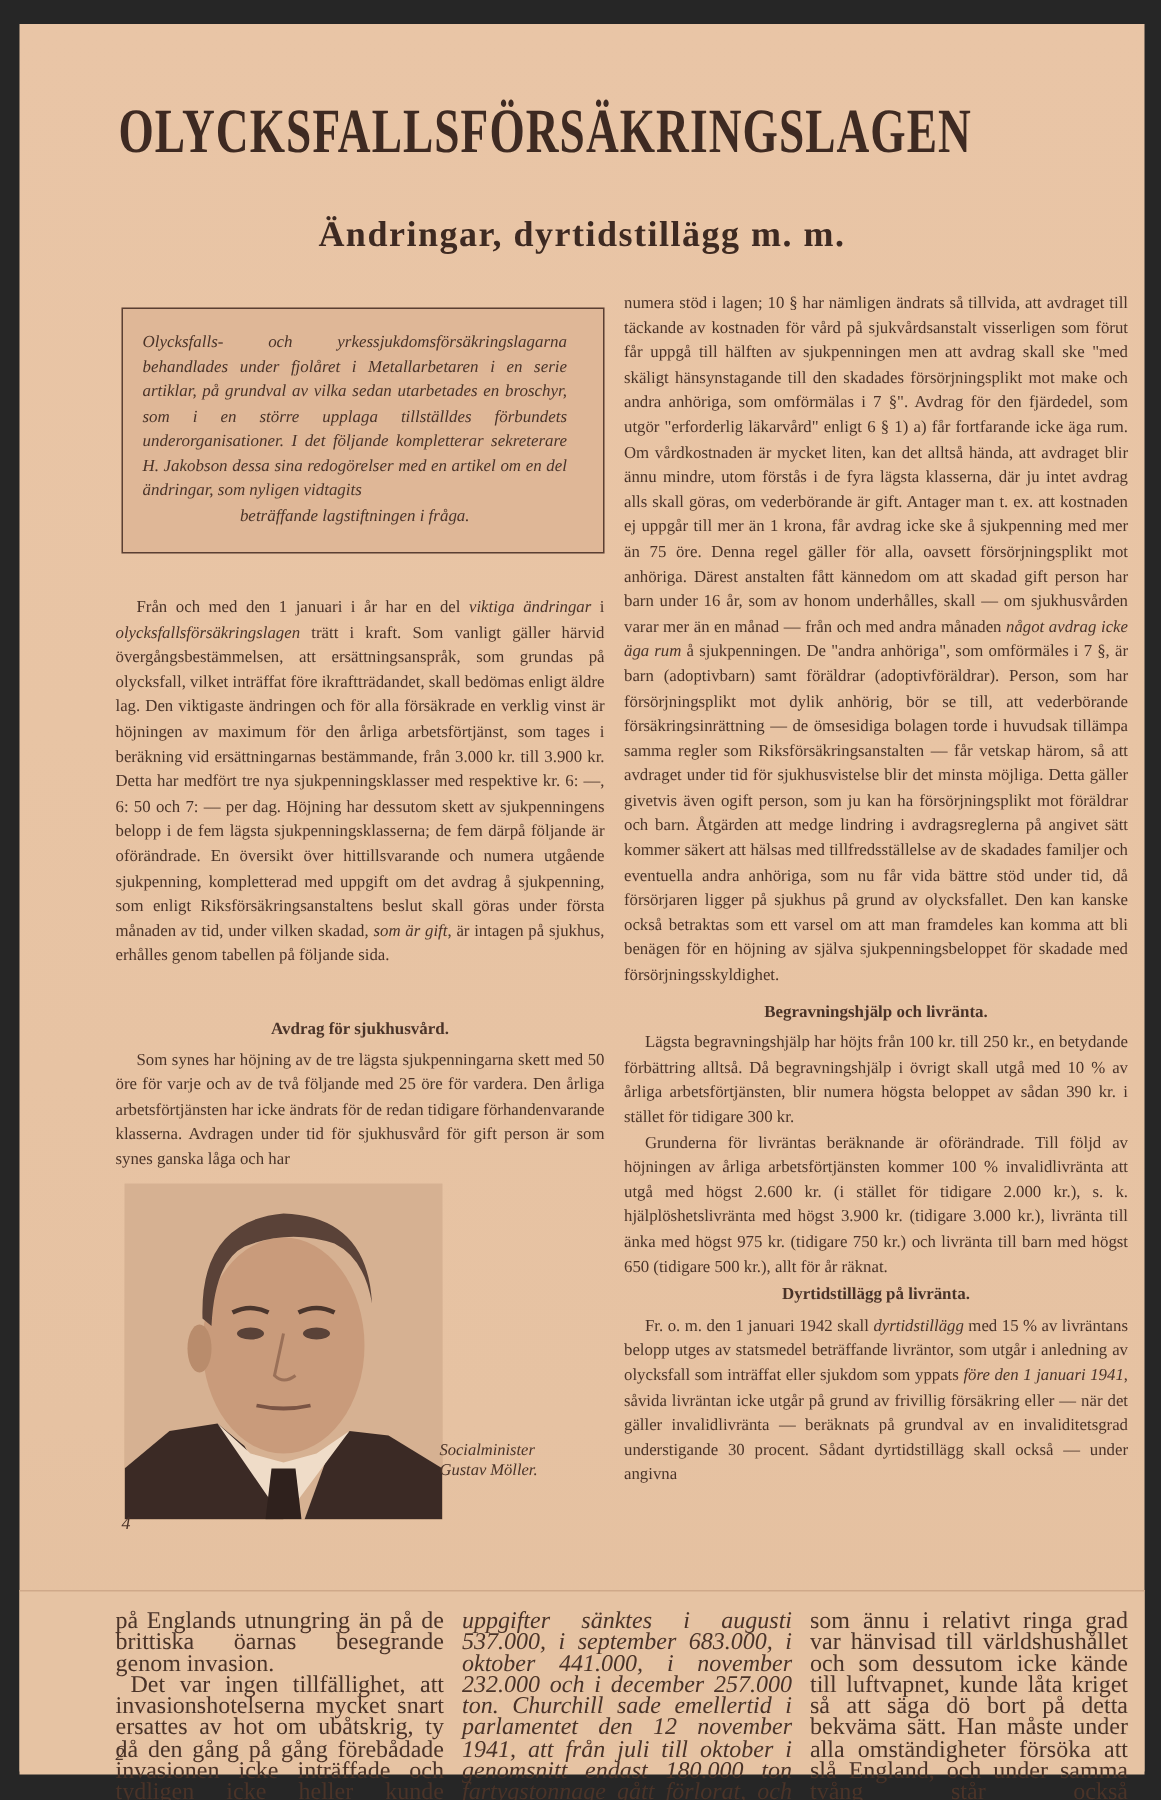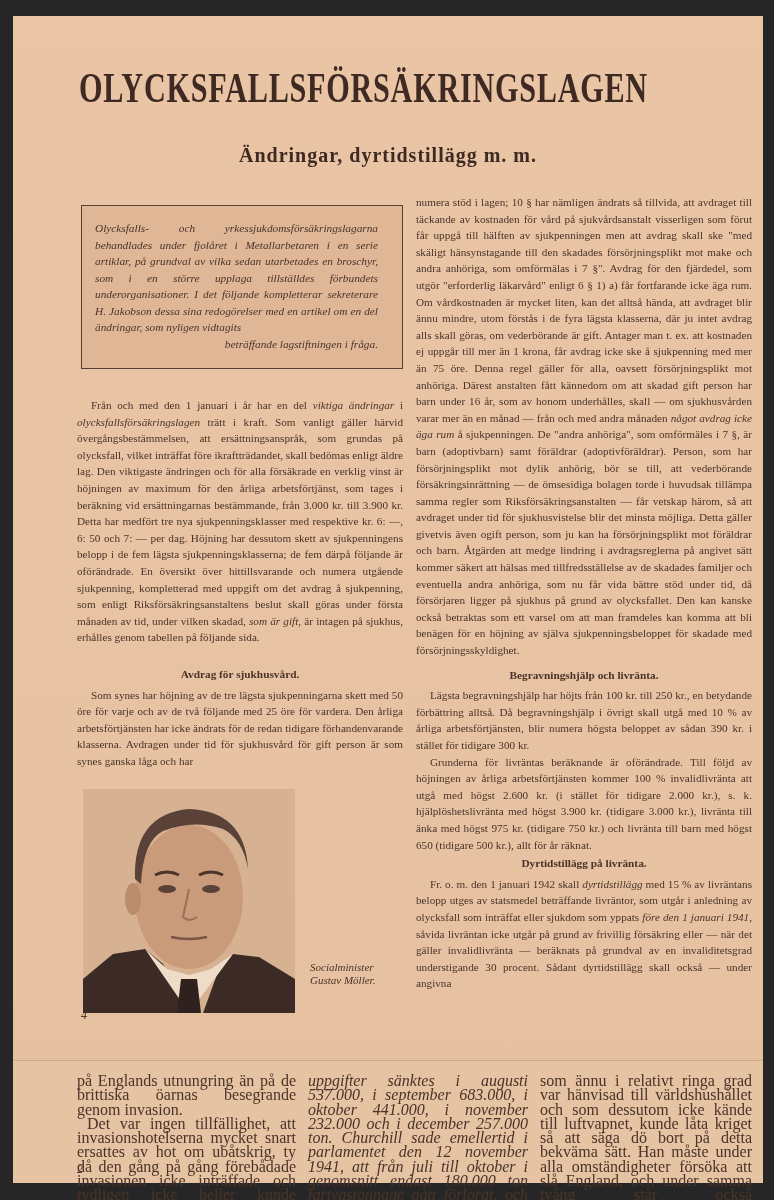--- a/index.html
+++ b/index.html
@@ -8,37 +8,37 @@
   .sheet{position:absolute;left:13px;top:16px;width:750px;height:1165px;
          background:linear-gradient(180deg,#e9c5a6 0%,#e8c4a4 40%,#e6c2a2 80%,#e4c09f 100%);}
   .upper{position:absolute;left:0;top:0;width:750px;height:1044px;}
   .lower{position:absolute;left:0;top:1044px;width:750px;height:122px;
          background:#e6c3a3;border-top:1px solid #cfa98a;}
   .title{position:absolute;left:66px;top:48px;width:684px;white-space:nowrap;
          font-family:"Liberation Serif",serif;font-weight:bold;font-size:42px;
          letter-spacing:1px;color:#3e2a22;transform:scaleX(0.72);transform-origin:left top;}
   .title span{display:inline-block;}
   .subtitle{position:absolute;left:0;width:750px;top:128px;text-align:center;
-            font-family:"Liberation Serif",serif;font-weight:bold;font-size:20px;color:#3e2a22;
+            font-family:"Liberation Serif",serif;font-weight:bold;font-size:24px;color:#3e2a22;
             letter-spacing:1px;}
   .intro-box{position:absolute;left:68px;top:189px;width:322px;height:164px;
              border:1px solid #5a3f33;background:#dfb797;box-sizing:border-box;
              padding:14px 24px 0 13px;}
   .intro-text{font-style:italic;font-size:11.3px;line-height:16.5px;text-align:justify;color:#4a3328;}
-  .intro-text .last{display:block;text-align:right;}
+  .intro-text .last{display:block;text-align:center;}
   .col{position:absolute;font-size:11.2px;line-height:16.6px;text-align:justify;color:#4a3328;}
   .col p{margin:0;text-indent:14px;}
   .col p.noind{text-indent:0;}
   .col h3{margin:6px 0 4px 0;font-size:11.3px;font-weight:bold;text-align:center;}
   .col-left{left:64px;top:381px;width:326px;}
   .col-right{left:403px;top:178px;width:336px;}
   i{font-style:italic;}
   .photo{position:absolute;left:70px;top:773px;width:212px;height:224px;overflow:hidden;
          background:linear-gradient(180deg,#d8b597 0%,#cfa988 100%);}
-  .caption{position:absolute;left:297px;top:945px;font-style:italic;font-size:11px;line-height:13px;color:#4a3328;}
+  .caption{position:absolute;left:280px;top:945px;font-style:italic;font-size:11px;line-height:13px;color:#4a3328;}
   .pagenum{position:absolute;font-style:italic;font-size:12px;color:#4a3328;}
   .lcol{position:absolute;top:1058px;font-size:16px;line-height:14.3px;text-align:justify;
         font-family:"Liberation Serif",serif;color:#4a3328;}
   .lcol p{margin:0;}
   .lcol p.ind{text-indent:10px;}
   .fortsat{text-align:left;margin-top:4px !important;}
 </style>
 </head>
 <body>
 
@@ -52,21 +52,21 @@
 
     <div class="intro-box">
       <div class="intro-text">
         <span>Olycksfalls- och yrkessjukdomsförsäkringslagarna behandlades under fjolåret i Metallarbetaren i en serie artiklar, på grundval av vilka sedan utarbetades en broschyr, som i en större upplaga tillställdes förbundets underorganisationer. I det följande kompletterar sekreterare H. Jakobson dessa sina redogörelser med en artikel om en del ändringar, som nyligen vidtagits</span>
         <span class="last">beträffande lagstiftningen i fråga.</span>
       </div>
     </div>
 
     <div class="col col-left">
       <p><span>Från och med den 1 januari i år har en del </span><i>viktiga ändringar</i><span> i </span><i>olycksfallsförsäkringslagen</i><span> trätt i kraft. Som vanligt gäller härvid övergångsbestämmelsen, att ersättningsanspråk, som grundas på olycksfall, vilket inträffat före ikraftträdandet, skall bedömas enligt äldre lag. Den viktigaste ändringen och för alla försäkrade en verklig vinst är höjningen av maximum för den årliga arbetsförtjänst, som tages i beräkning vid ersättningarnas bestämmande, från 3.000 kr. till 3.900 kr. Detta har medfört tre nya sjukpenningsklasser med respektive kr. 6: —, 6: 50 och 7: — per dag. Höjning har dessutom skett av sjukpenningens belopp i de fem lägsta sjukpenningsklasserna; de fem därpå följande är oförändrade. En översikt över hittillsvarande och numera utgående sjukpenning, kompletterad med uppgift om det avdrag å sjukpenning, som enligt Riksförsäkringsanstaltens beslut skall göras under första månaden av tid, under vilken skadad, </span><i>som är gift</i><span>, är intagen på sjukhus, erhålles genom tabellen på följande sida.</span></p>
-      <h3 style="margin-top:20px">Avdrag för sjukhusvård.</h3>
+      <h3 style="margin-top:32px">Avdrag för sjukhusvård.</h3>
       <p>Som synes har höjning av de tre lägsta sjukpenningarna skett med 50 öre för varje och av de två följande med 25 öre för vardera. Den årliga arbetsförtjänsten har icke ändrats för de redan tidigare förhandenvarande klasserna. Avdragen under tid för sjukhusvård för gift person är som synes ganska låga och har</p>
     </div>
 
     <div class="col col-right">
       <p class="noind"><span>numera stöd i lagen; 10 § har nämligen ändrats så tillvida, att avdraget till täckande av kostnaden för vård på sjukvårdsanstalt visserligen som förut får uppgå till hälften av sjukpenningen men att avdrag skall ske "med skäligt hänsynstagande till den skadades försörjningsplikt mot make och andra anhöriga, som omförmälas i 7 §". Avdrag för den fjärdedel, som utgör "erforderlig läkarvård" enligt 6 § 1) a) får fortfarande icke äga rum. Om vårdkostnaden är mycket liten, kan det alltså hända, att avdraget blir ännu mindre, utom förstås i de fyra lägsta klasserna, där ju intet avdrag alls skall göras, om vederbörande är gift. Antager man t. ex. att kostnaden ej uppgår till mer än 1 krona, får avdrag icke ske å sjukpenning med mer än 75 öre. Denna regel gäller för alla, oavsett försörjningsplikt mot anhöriga. Därest anstalten fått kännedom om att skadad gift person har barn under 16 år, som av honom underhålles, skall — om sjukhusvården varar mer än en månad — från och med andra månaden </span><i>något avdrag icke äga rum</i><span> å sjukpenningen. De "andra anhöriga", som omförmäles i 7 §, är barn (adoptivbarn) samt föräldrar (adoptivföräldrar). Person, som har försörjningsplikt mot dylik anhörig, bör se till, att vederbörande försäkringsinrättning — de ömsesidiga bolagen torde i huvudsak tillämpa samma regler som Riksförsäkringsanstalten — får vetskap härom, så att avdraget under tid för sjukhusvistelse blir det minsta möjliga. Detta gäller givetvis även ogift person, som ju kan ha försörjningsplikt mot föräldrar och barn. Åtgärden att medge lindring i avdragsreglerna på angivet sätt kommer säkert att hälsas med tillfredsställelse av de skadades familjer och eventuella andra anhöriga, som nu får vida bättre stöd under tid, då försörjaren ligger på sjukhus på grund av olycksfallet. Den kan kanske också betraktas som ett varsel om att man framdeles kan komma att bli benägen för en höjning av själva sjukpenningsbeloppet för skadade med försörjningsskyldighet.</span></p>
       <h3 style="margin-top:8px">Begravningshjälp och livränta.</h3>
       <p>Lägsta begravningshjälp har höjts från 100 kr. till 250 kr., en betydande förbättring alltså. Då begravningshjälp i övrigt skall utgå med 10 % av årliga arbetsförtjänsten, blir numera högsta beloppet av sådan 390 kr. i stället för tidigare 300 kr.</p>
       <p>Grunderna för livräntas beräknande är oförändrade. Till följd av höjningen av årliga arbetsförtjänsten kommer 100 % invalidlivränta att utgå med högst 2.600 kr. (i stället för tidigare 2.000 kr.), s. k. hjälplöshetslivränta med högst 3.900 kr. (tidigare 3.000 kr.), livränta till änka med högst 975 kr. (tidigare 750 kr.) och livränta till barn med högst 650 (tidigare 500 kr.), allt för år räknat.</p>
       <h3 style="margin-top:2px">Dyrtidstillägg på livränta.</h3>
       <p><span>Fr. o. m. den 1 januari 1942 skall </span><i>dyrtidstillägg</i><span> med 15 % av livräntans belopp utges av statsmedel beträffande livräntor, som utgår i anledning av olycksfall som inträffat eller sjukdom som yppats </span><i>före den 1 januari 1941</i><span>, såvida livräntan icke utgår på grund av frivillig försäkring eller — när det gäller invalidlivränta — beräknats på grundval av en invaliditetsgrad understigande 30 procent. Sådant dyrtidstillägg skall också — under angivna</span></p>

